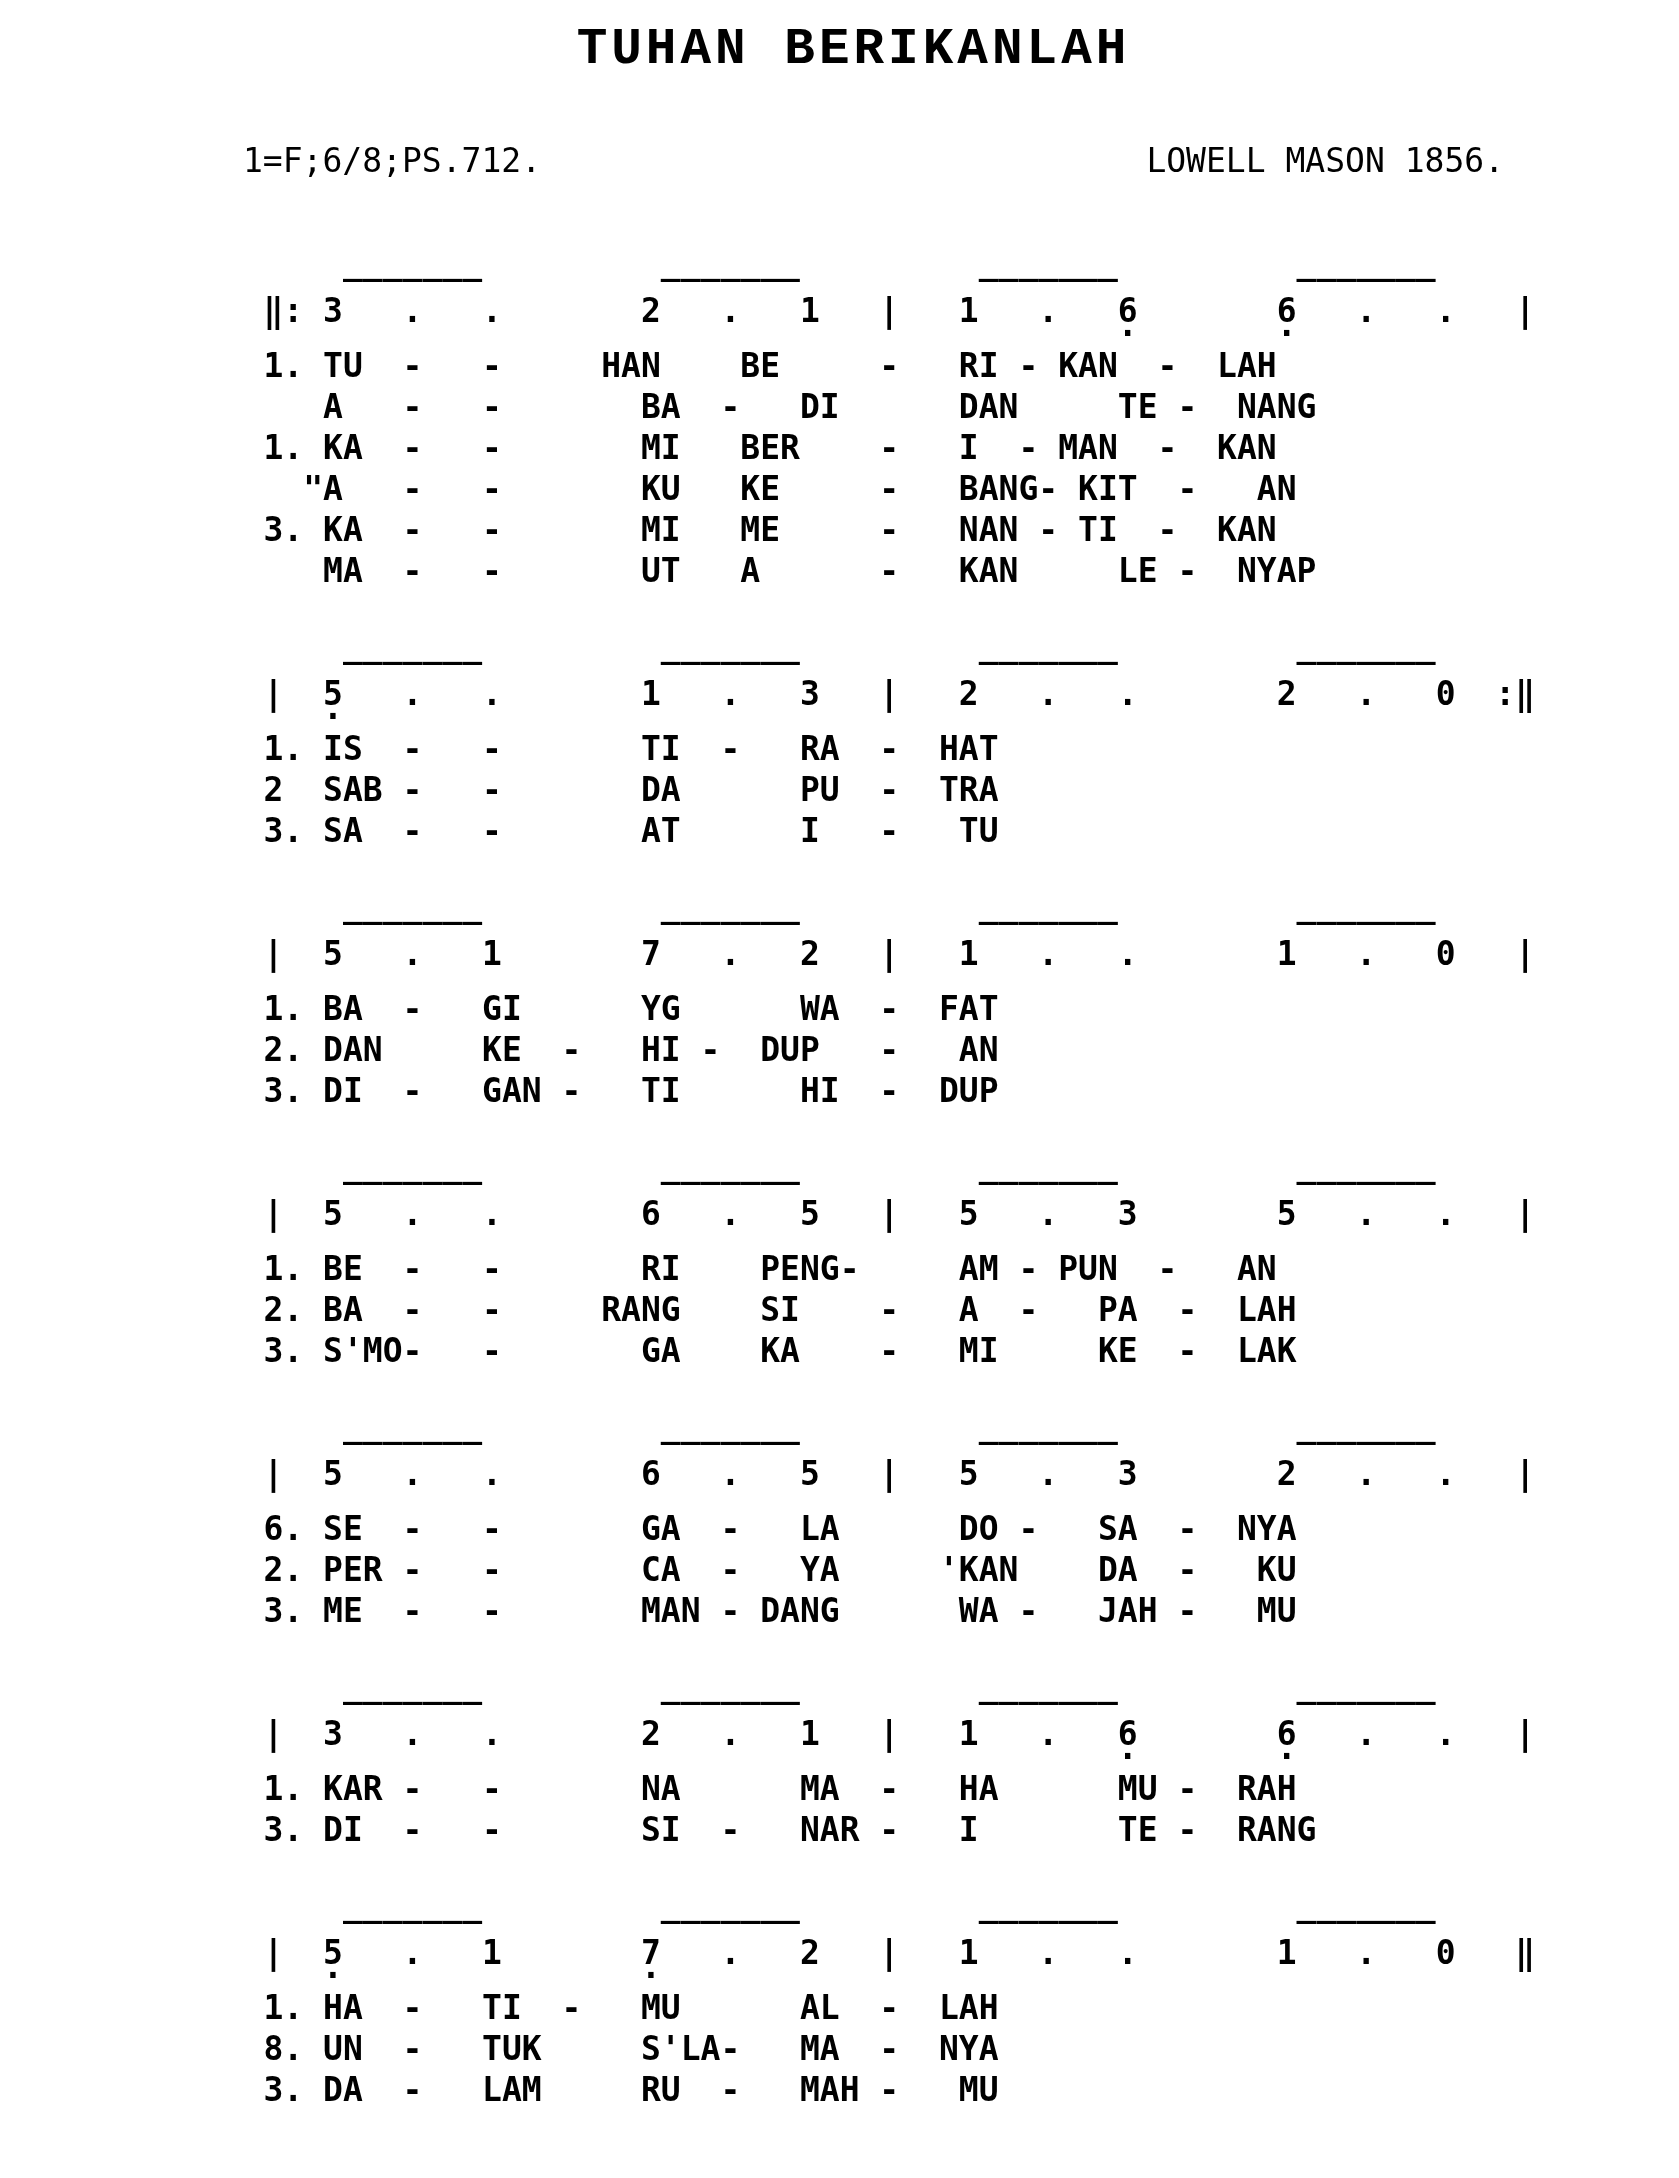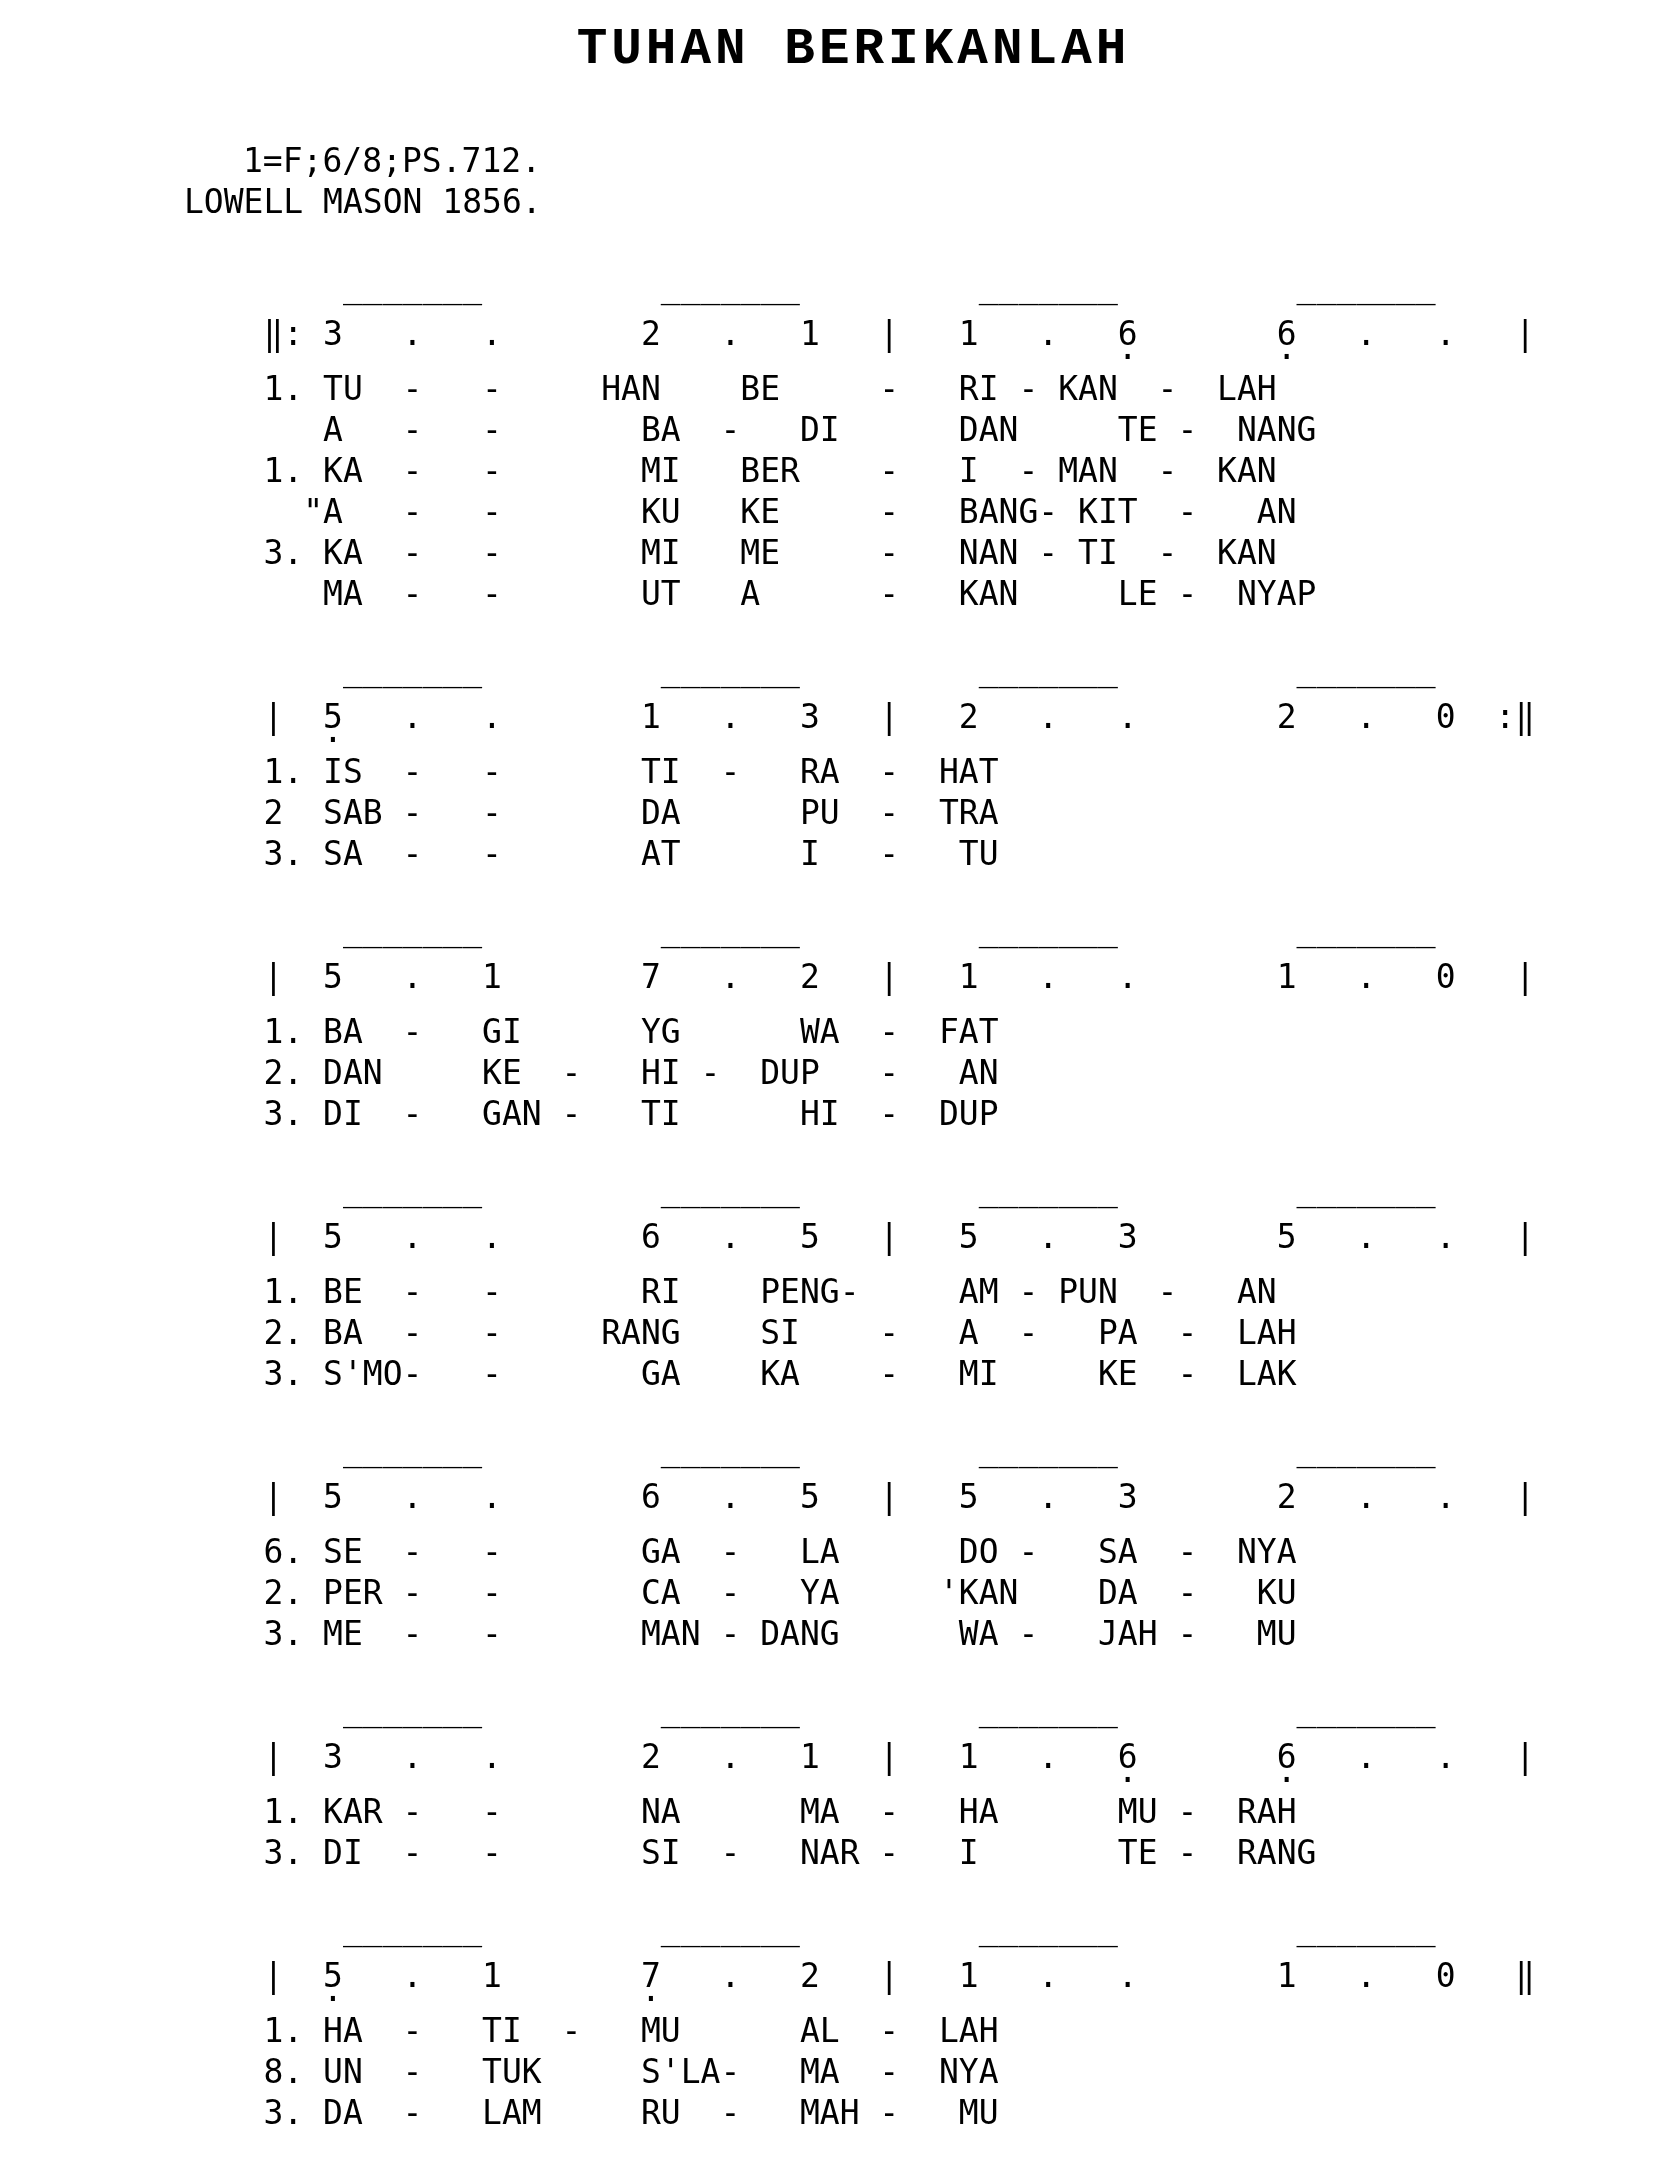--- a/index.html
+++ b/index.html
@@ -1,24 +1,24 @@
 <!DOCTYPE html>
 <html><head>
 <meta charset="utf-8">
 <style>
   html,body{margin:0;padding:0;background:#ffffff;color:#000000;}
   body{width:1679px;height:2178px;overflow:hidden;}
   .title{margin:14px 0 0 184px;width:1339px;text-align:center;
          font-family:Liberation Mono, monospace;font-weight:bold;
          font-size:51px;line-height:71px;letter-spacing:4px;}
-  .header{margin:55px 0 0 184px;width:1339px;display:flex;justify-content:center;
-          font-family:"DejaVu Sans Mono",monospace;font-size:33px;line-height:41px;flex-direction:column;}
+  .header{margin:55px 0 0 184px;width:1339px;display:flex;justify-content:space-between;
+          font-family:"DejaVu Sans Mono",monospace;font-size:33px;line-height:41px;}
   .hdr-left{padding-left:59px;}
   .hdr-right{padding-right:19px;}
-  .score{margin:47px 0 0 184px;}
+  .score{margin:65px 0 0 184px;font-weight:bold;}
   .system{margin-bottom:38px;}
   .row{font-family:"DejaVu Sans Mono",monospace;font-size:33px;white-space:pre;}
   .over-row{height:44px;line-height:34px;}
   .note-row{height:41px;line-height:41px;}
   .dot-row{height:20px;line-height:0;margin-top:-6px;}
   .lyric-row{height:41px;line-height:41px;}
 </style>
 </head>
 <body>
 

